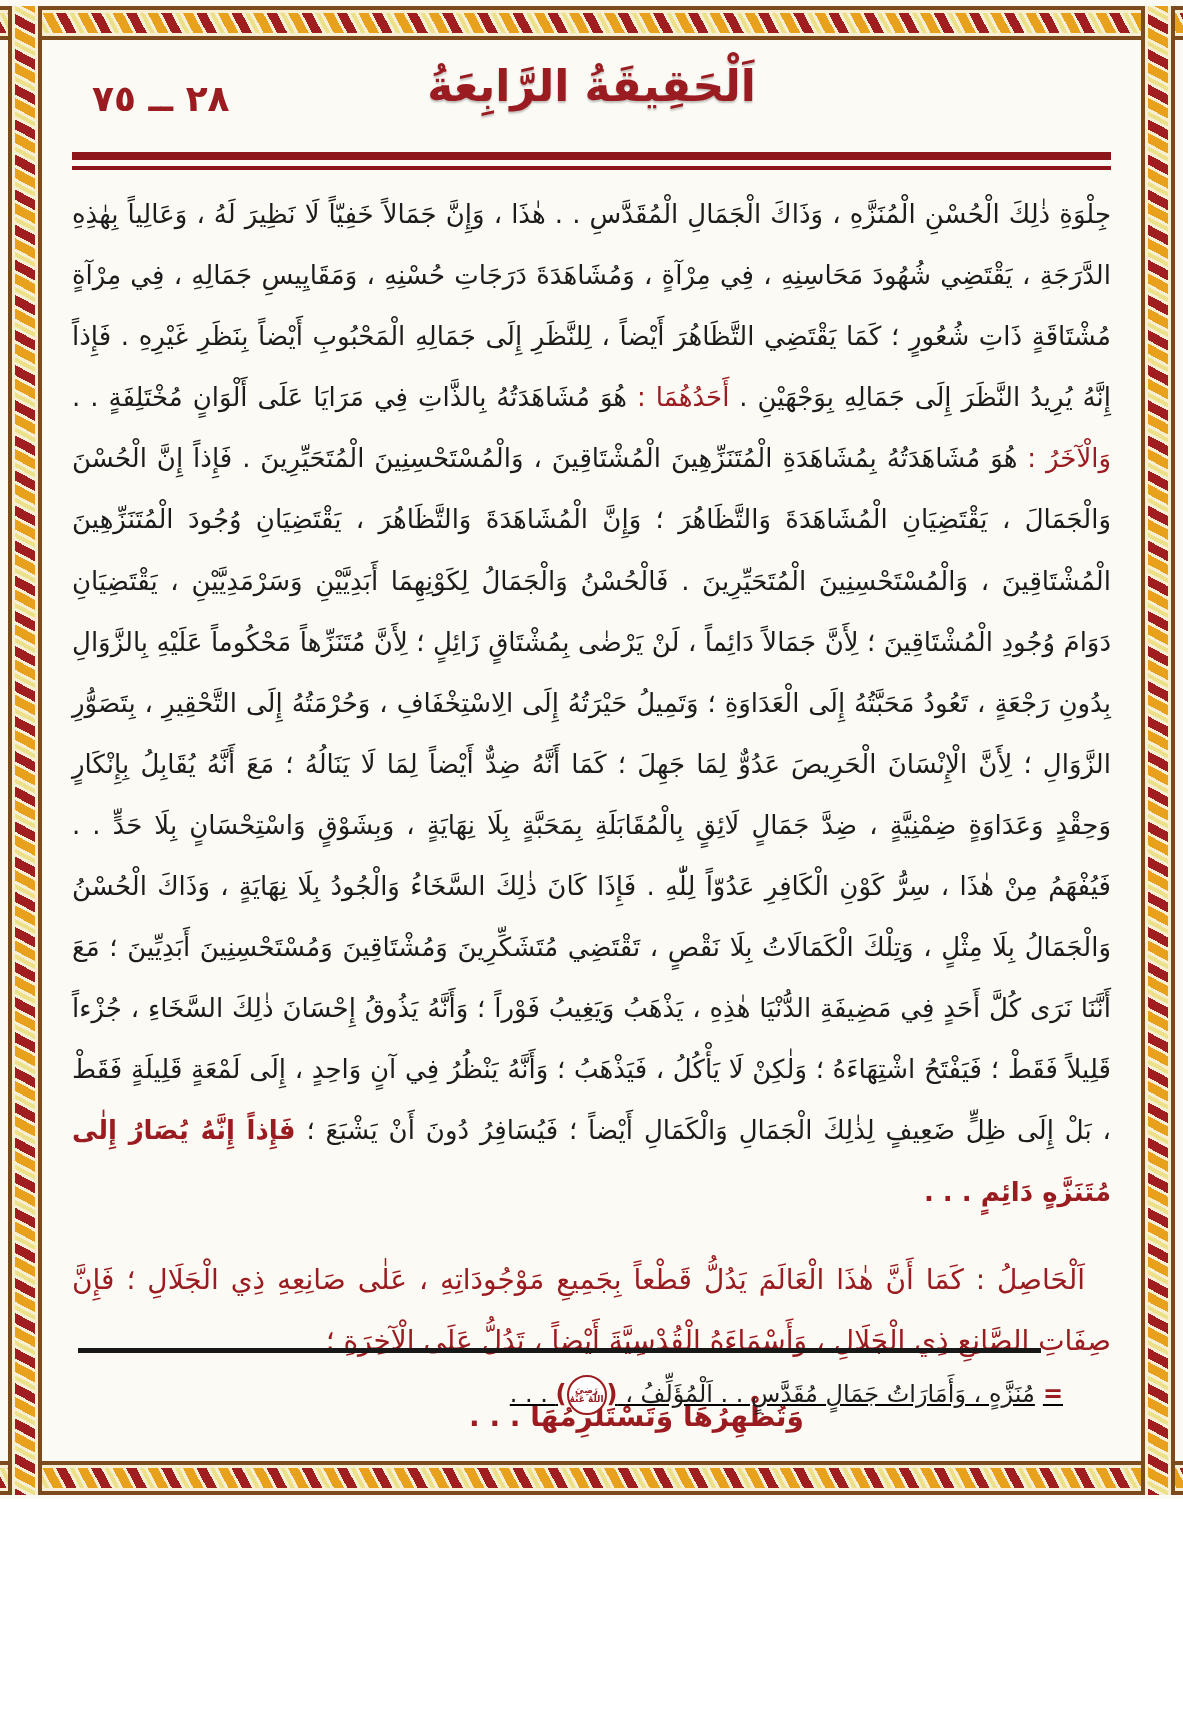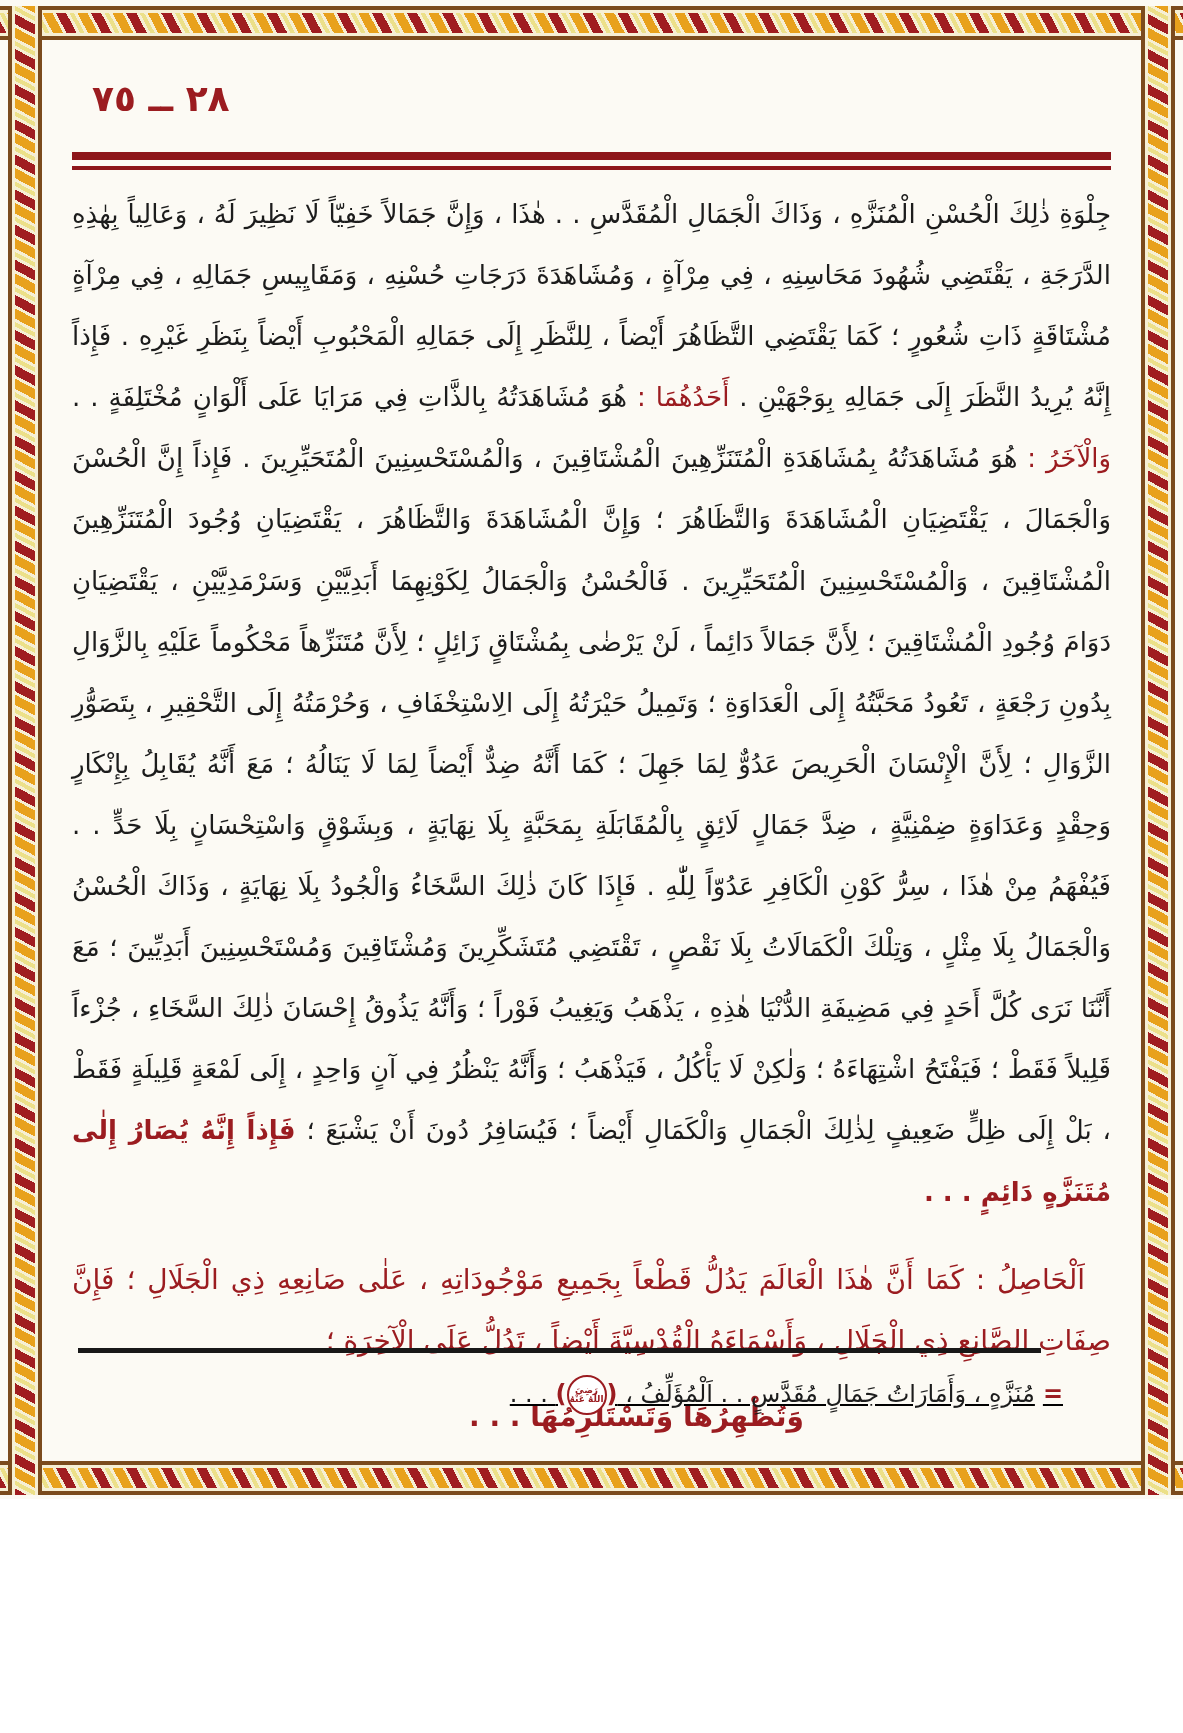--- a/index.html
+++ b/index.html
@@ -139,20 +139,21 @@
 
   <div class="frame-strip frame-h frame-top"></div>
   <div class="frame-strip frame-h frame-bottom"></div>
   <div class="frame-strip frame-v frame-left"></div>
   <div class="frame-strip frame-v frame-right"></div>
 
   <div class="content">
 
     <div class="header">
       <div class="page-number">٢٨ ــ ٧٥</div>
+      <div class="page-title">اَلْحَقِيقَةُ الرَّابِعَةُ</div>
       <div class="header-rule"></div>
     </div>
 
     <p class="body-text"><span>جِلْوَةِ ذٰلِكَ الْحُسْنِ الْمُنَزَّهِ ، وَذَاكَ الْجَمَالِ الْمُقَدَّسِ . . هٰذَا ، وَإِنَّ جَمَالاً خَفِيّاً لَا نَظِيرَ لَهُ ، وَعَالِياً بِهٰذِهِ الدَّرَجَةِ ، يَقْتَضِي شُهُودَ مَحَاسِنِهِ ، فِي مِرْآةٍ ، وَمُشَاهَدَةَ دَرَجَاتِ حُسْنِهِ ، وَمَقَايِيسِ جَمَالِهِ ، فِي مِرْآةٍ مُشْتَاقَةٍ ذَاتِ شُعُورٍ ؛ كَمَا يَقْتَضِي التَّظَاهُرَ أَيْضاً ، لِلنَّظَرِ إِلَى جَمَالِهِ الْمَحْبُوبِ أَيْضاً بِنَظَرِ غَيْرِهِ . فَإِذاً إِنَّهُ يُرِيدُ النَّظَرَ إِلَى جَمَالِهِ بِوَجْهَيْنِ . </span><span class="red-label">أَحَدُهُمَا : </span><span>هُوَ مُشَاهَدَتُهُ بِالذَّاتِ فِي مَرَايَا عَلَى أَلْوَانٍ مُخْتَلِفَةٍ . . </span><span class="red-label">وَالْآخَرُ : </span><span>هُوَ مُشَاهَدَتُهُ بِمُشَاهَدَةِ الْمُتَنَزِّهِينَ الْمُشْتَاقِينَ ، وَالْمُسْتَحْسِنِينَ الْمُتَحَيِّرِينَ . فَإِذاً إِنَّ الْحُسْنَ وَالْجَمَالَ ، يَقْتَضِيَانِ الْمُشَاهَدَةَ وَالتَّظَاهُرَ ؛ وَإِنَّ الْمُشَاهَدَةَ وَالتَّظَاهُرَ ، يَقْتَضِيَانِ وُجُودَ الْمُتَنَزِّهِينَ الْمُشْتَاقِينَ ، وَالْمُسْتَحْسِنِينَ الْمُتَحَيِّرِينَ . فَالْحُسْنُ وَالْجَمَالُ لِكَوْنِهِمَا أَبَدِيَّيْنِ وَسَرْمَدِيَّيْنِ ، يَقْتَضِيَانِ دَوَامَ وُجُودِ الْمُشْتَاقِينَ ؛ لِأَنَّ جَمَالاً دَائِماً ، لَنْ يَرْضٰى بِمُشْتَاقٍ زَائِلٍ ؛ لِأَنَّ مُتَنَزِّهاً مَحْكُوماً عَلَيْهِ بِالزَّوَالِ بِدُونِ رَجْعَةٍ ، تَعُودُ مَحَبَّتُهُ إِلَى الْعَدَاوَةِ ؛ وَتَمِيلُ حَيْرَتُهُ إِلَى الِاسْتِخْفَافِ ، وَحُرْمَتُهُ إِلَى التَّحْقِيرِ ، بِتَصَوُّرِ الزَّوَالِ ؛ لِأَنَّ الْإِنْسَانَ الْحَرِيصَ عَدُوٌّ لِمَا جَهِلَ ؛ كَمَا أَنَّهُ ضِدٌّ أَيْضاً لِمَا لَا يَنَالُهُ ؛ مَعَ أَنَّهُ يُقَابِلُ بِإِنْكَارٍ وَحِقْدٍ وَعَدَاوَةٍ ضِمْنِيَّةٍ ، ضِدَّ جَمَالٍ لَائِقٍ بِالْمُقَابَلَةِ بِمَحَبَّةٍ بِلَا نِهَايَةٍ ، وَبِشَوْقٍ وَاسْتِحْسَانٍ بِلَا حَدٍّ . . فَيُفْهَمُ مِنْ هٰذَا ، سِرُّ كَوْنِ الْكَافِرِ عَدُوّاً لِلّٰهِ . فَإِذَا كَانَ ذٰلِكَ السَّخَاءُ وَالْجُودُ بِلَا نِهَايَةٍ ، وَذَاكَ الْحُسْنُ وَالْجَمَالُ بِلَا مِثْلٍ ، وَتِلْكَ الْكَمَالَاتُ بِلَا نَقْصٍ ، تَقْتَضِي مُتَشَكِّرِينَ وَمُشْتَاقِينَ وَمُسْتَحْسِنِينَ أَبَدِيِّينَ ؛ مَعَ أَنَّنَا نَرَى كُلَّ أَحَدٍ فِي مَضِيفَةِ الدُّنْيَا هٰذِهِ ، يَذْهَبُ وَيَغِيبُ فَوْراً ؛ وَأَنَّهُ يَذُوقُ إِحْسَانَ ذٰلِكَ السَّخَاءِ ، جُزْءاً قَلِيلاً فَقَطْ ؛ فَيَفْتَحُ اشْتِهَاءَهُ ؛ وَلٰكِنْ لَا يَأْكُلُ ، فَيَذْهَبُ ؛ وَأَنَّهُ يَنْظُرُ فِي آنٍ وَاحِدٍ ، إِلَى لَمْعَةٍ قَلِيلَةٍ فَقَطْ ، بَلْ إِلَى ظِلٍّ ضَعِيفٍ لِذٰلِكَ الْجَمَالِ وَالْكَمَالِ أَيْضاً ؛ فَيُسَافِرُ دُونَ أَنْ يَشْبَعَ ؛ </span><span class="red-inline">فَإِذاً إِنَّهُ يُصَارُ إِلٰى مُتَنَزَّهٍ دَائِمٍ . . .</span></p>
 
     <p class="summary-par">اَلْحَاصِلُ : كَمَا أَنَّ هٰذَا الْعَالَمَ يَدُلُّ قَطْعاً بِجَمِيعِ مَوْجُودَاتِهِ ، عَلٰى صَانِعِهِ ذِي الْجَلَالِ ؛ فَإِنَّ صِفَاتِ الصَّانِعِ ذِي الْجَلَالِ ، وَأَسْمَاءَهُ الْقُدْسِيَّةَ أَيْضاً ، تَدُلُّ عَلَى الْآخِرَةِ ؛</p>
     <p class="summary-last">وَتُظْهِرُهَا وَتَسْتَلْزِمُهَا . . .</p>
 
     <div class="footnote-area">
       <div class="footnote-rule"></div>

